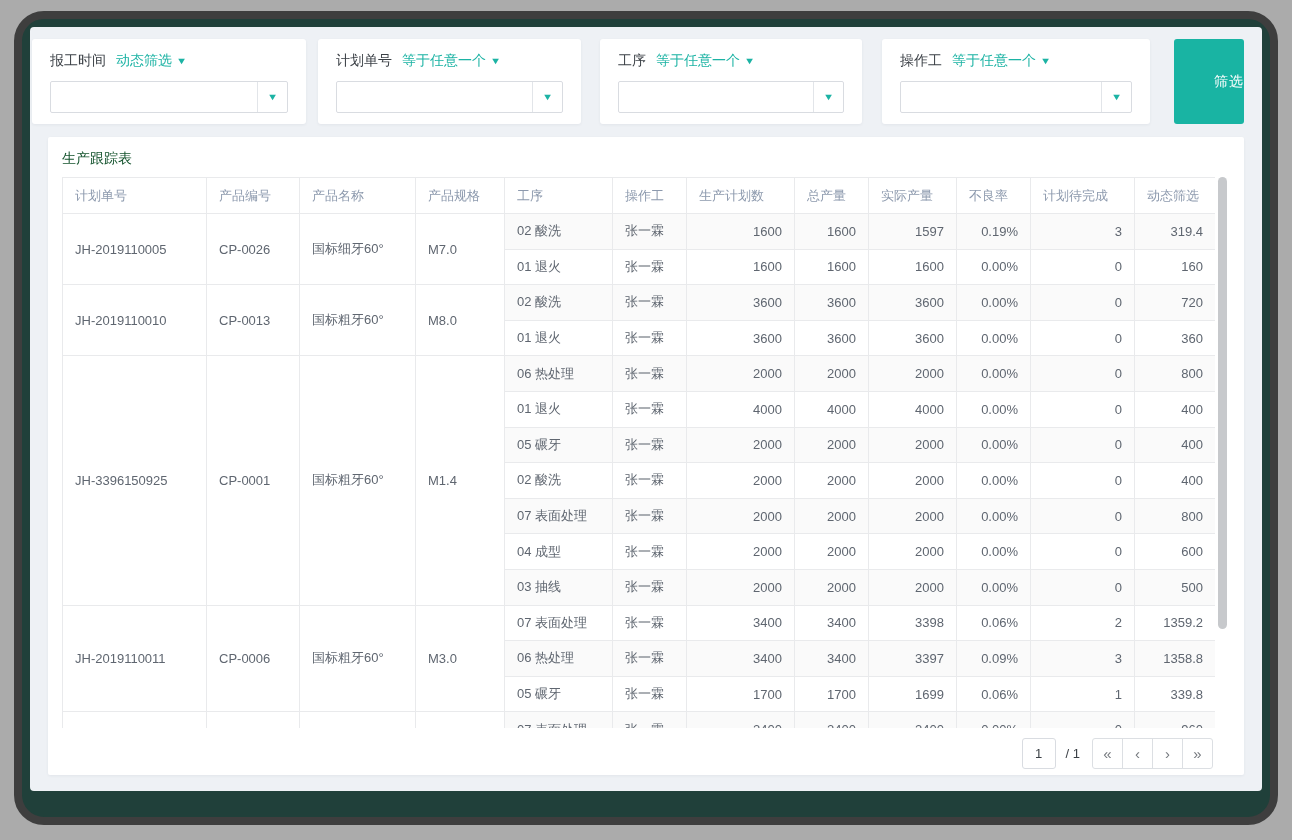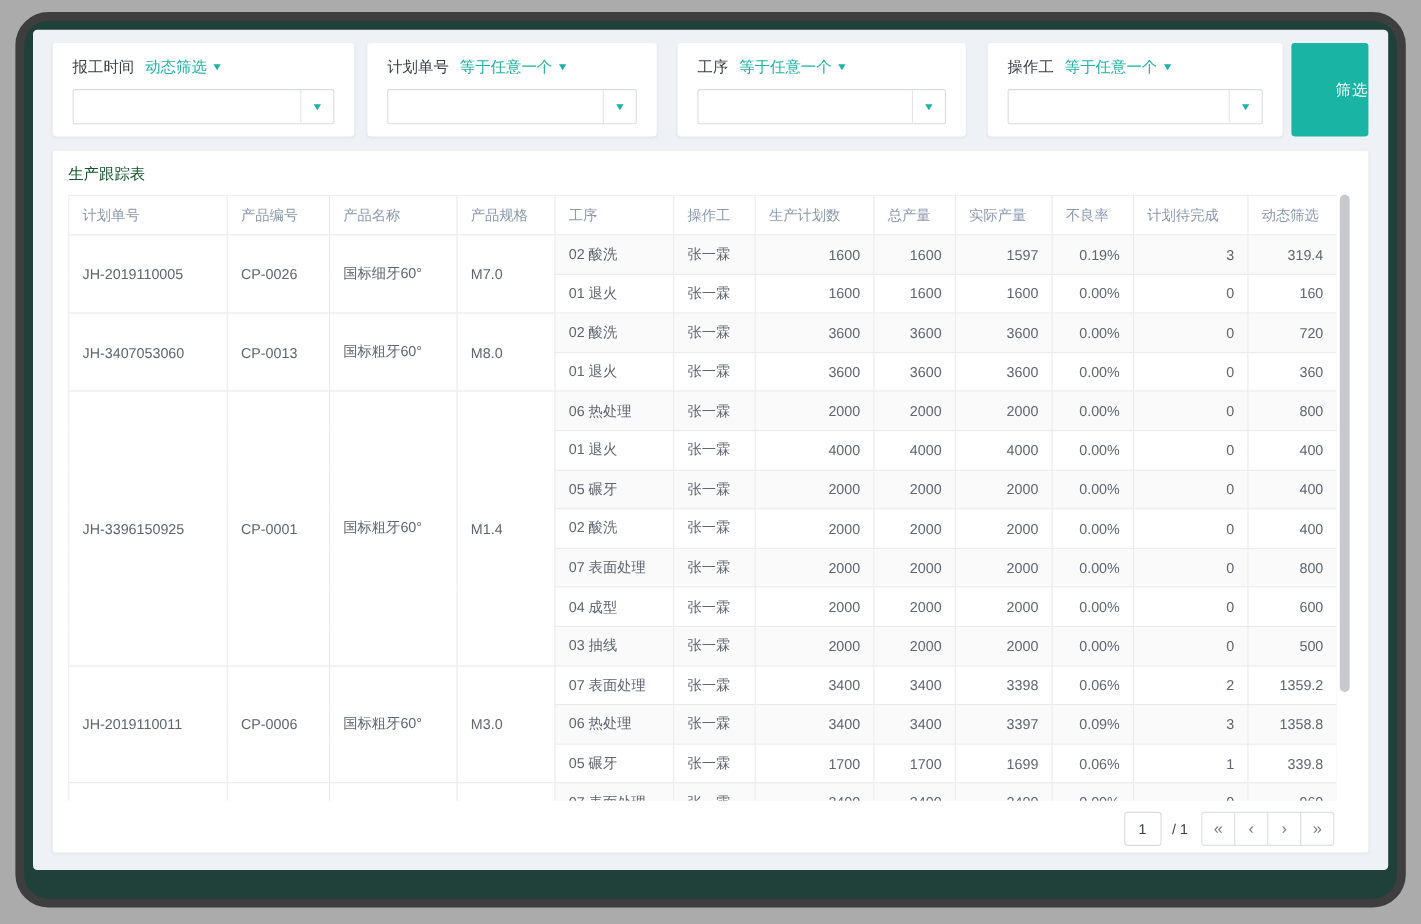--- a/index.html
+++ b/index.html
@@ -5,21 +5,21 @@
   * { margin:0; padding:0; box-sizing:border-box; }
   html,body { width:1292px; height:840px; overflow:hidden; }
   body { background:#ababab; font-family:"Liberation Sans","DejaVu Sans",sans-serif; position:relative; }
 
   .frame { position:absolute; left:14px; top:11px; width:1264px; height:814px;
            background:#20403a; border:8px solid #3e3e3e; border-radius:30px; }
   .screen { position:absolute; left:8px; top:8px; right:8px; bottom:26px;
             background:#eef1f5; border-radius:4px; overflow:hidden; }
 
   
-  .filter-bar { display:flex; align-items:flex-start; padding:12px 18px 0 18px; }
+  .filter-bar { display:flex; align-items:flex-start; padding:12px 18px 0 2px; }
   .filter-card { background:#fff; border-radius:3px; height:85px; padding:13px 18px 0 18px;
                  box-shadow:0 1px 3px rgba(31,45,61,.06); }
   .fc1 { width:274px; } .fc2 { width:263px; margin-left:12px; }
   .fc3 { width:262px; margin-left:19px; } .fc4 { width:268px; margin-left:20px; }
   .filter-head { display:flex; align-items:center; font-size:14px; color:#3a3f45; white-space:nowrap; }
   .filter-op { color:#1cb3a4; margin-left:10px; cursor:pointer; display:flex; align-items:center; }
   .filter-op .caret { font-size:9px; margin-left:5px; transform:scaleX(1.25); }
   .filter-input { margin-top:11px; height:32px; border:1px solid #d9dce1; border-radius:2px;
                   background:#fff; display:flex; }
   .filter-input .value { flex:1; border:none; outline:none; height:100%; padding:0 8px;
@@ -194,21 +194,21 @@
                 <td>01 退火</td>
                 <td>张一霖</td>
                 <td class="num">1600</td>
                 <td class="num">1600</td>
                 <td class="num">1600</td>
                 <td class="num">0.00%</td>
                 <td class="num">0</td>
                 <td class="num">160</td>
               </tr>
               <tr>
-                <td class="merged" rowspan="2">JH-3407053060</td>
+                <td class="merged" rowspan="2">JH-2019110010</td>
                 <td class="merged" rowspan="2">CP-0013</td>
                 <td class="merged" rowspan="2">国标粗牙60°</td>
                 <td class="merged" rowspan="2">M8.0</td>
                 <td>02 酸洗</td>
                 <td>张一霖</td>
                 <td class="num">3600</td>
                 <td class="num">3600</td>
                 <td class="num">3600</td>
                 <td class="num">0.00%</td>
                 <td class="num">0</td>

